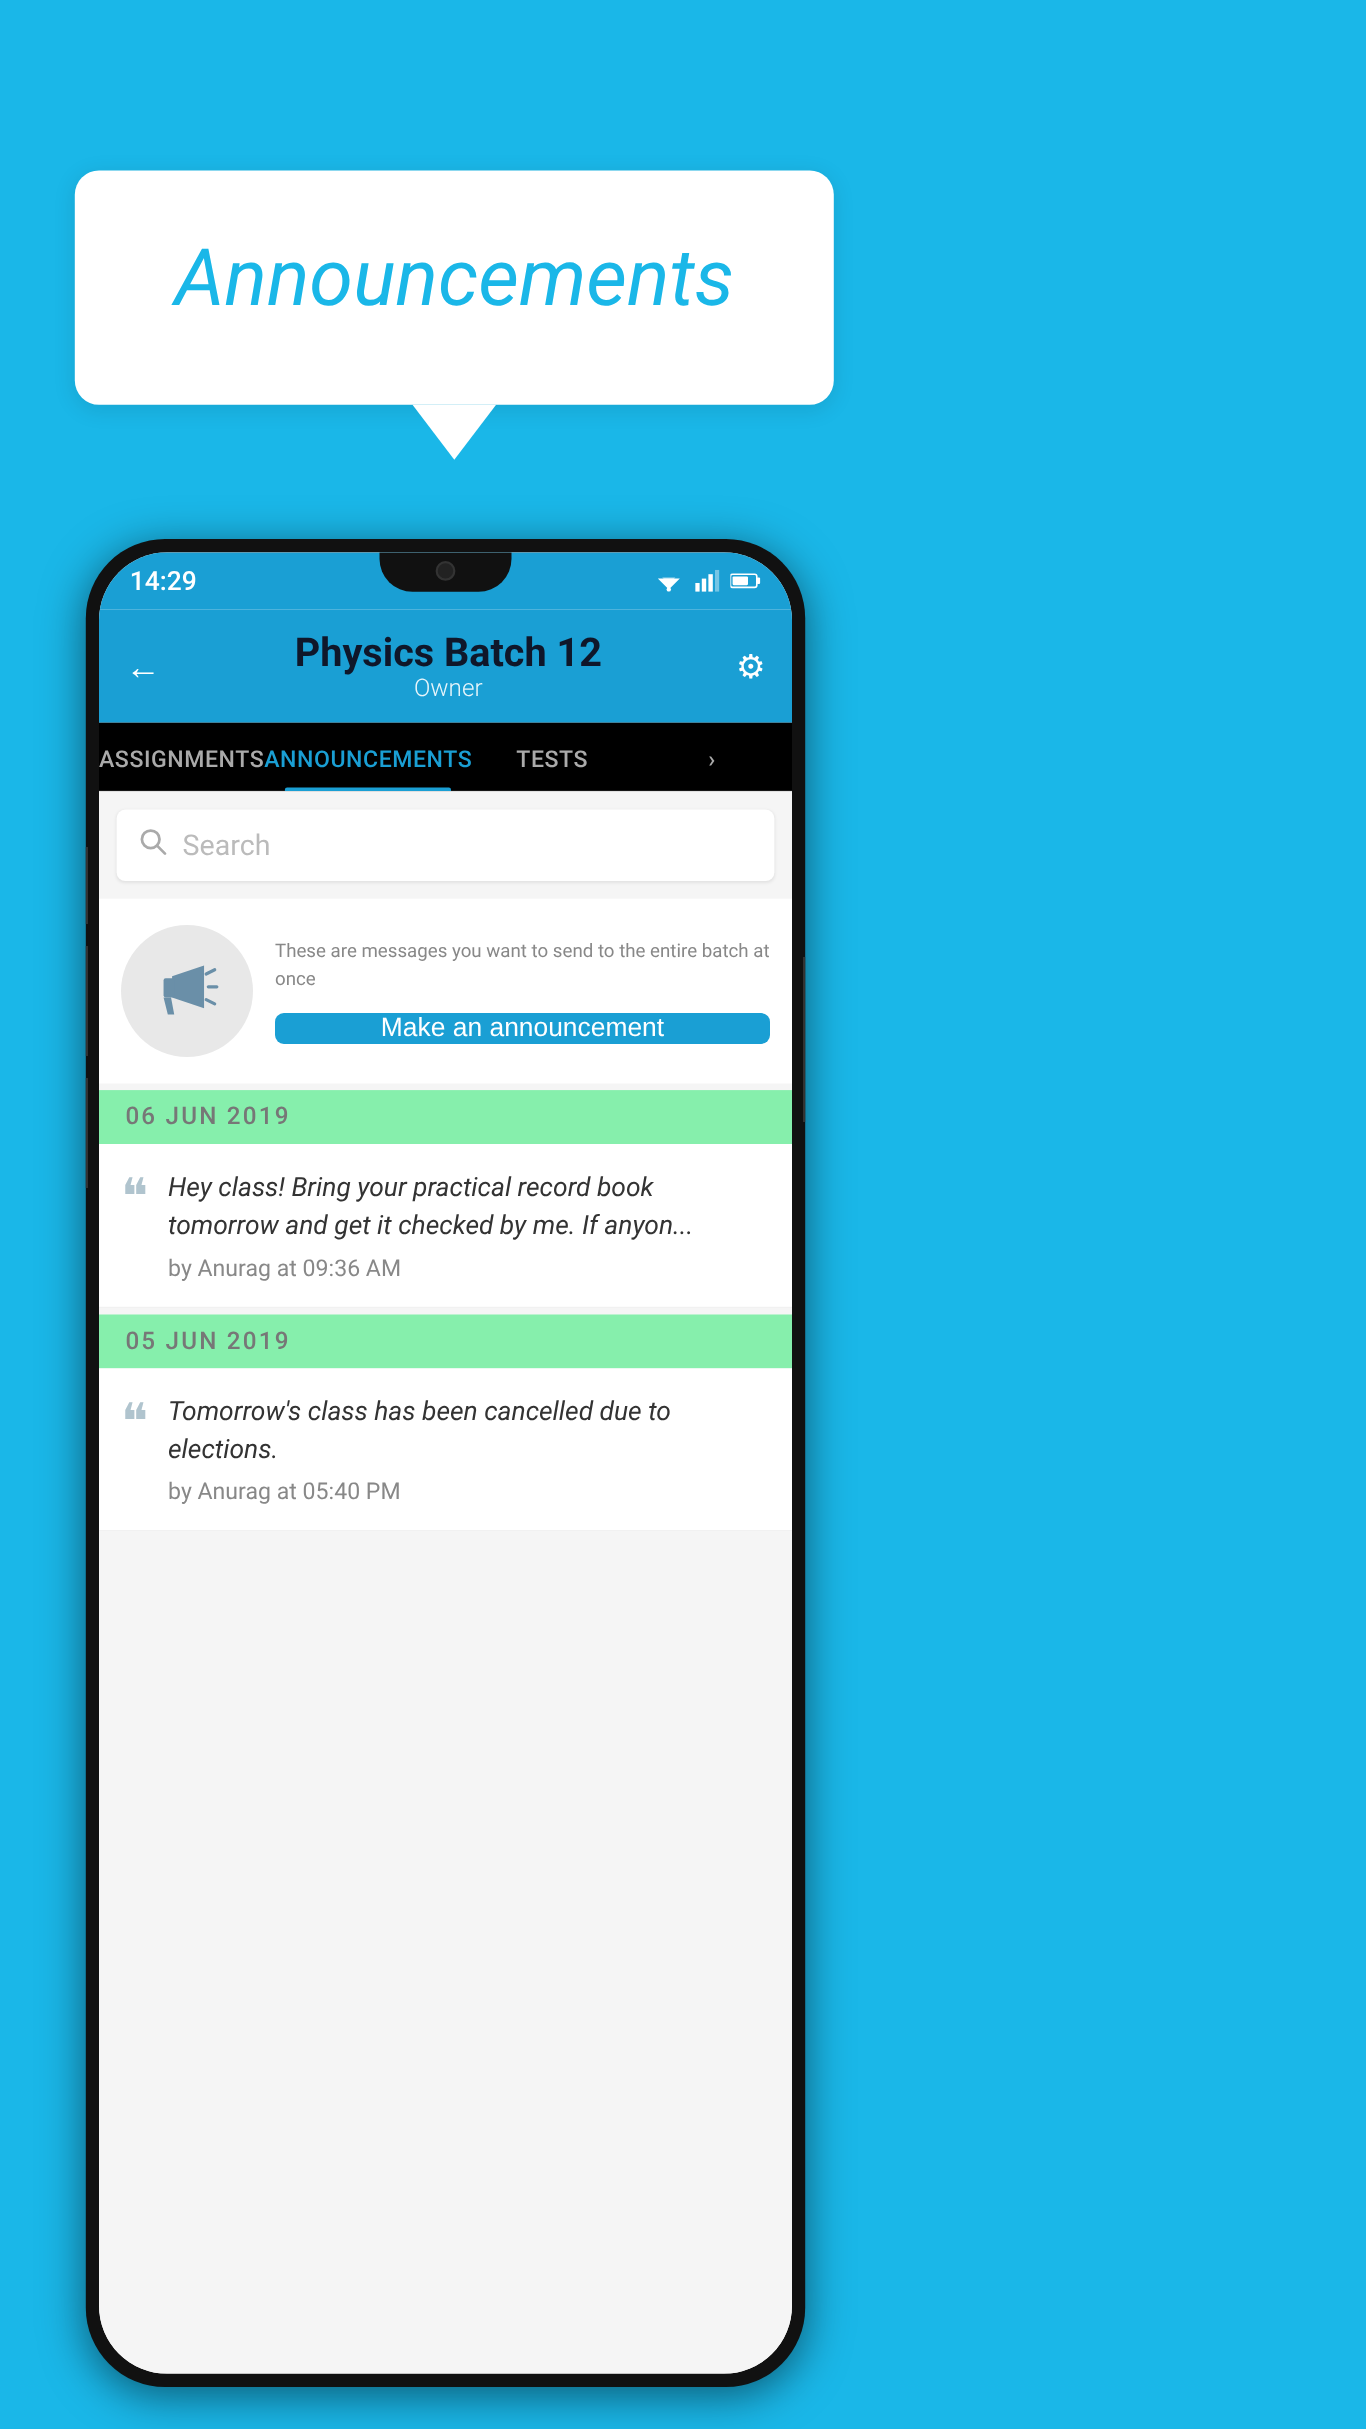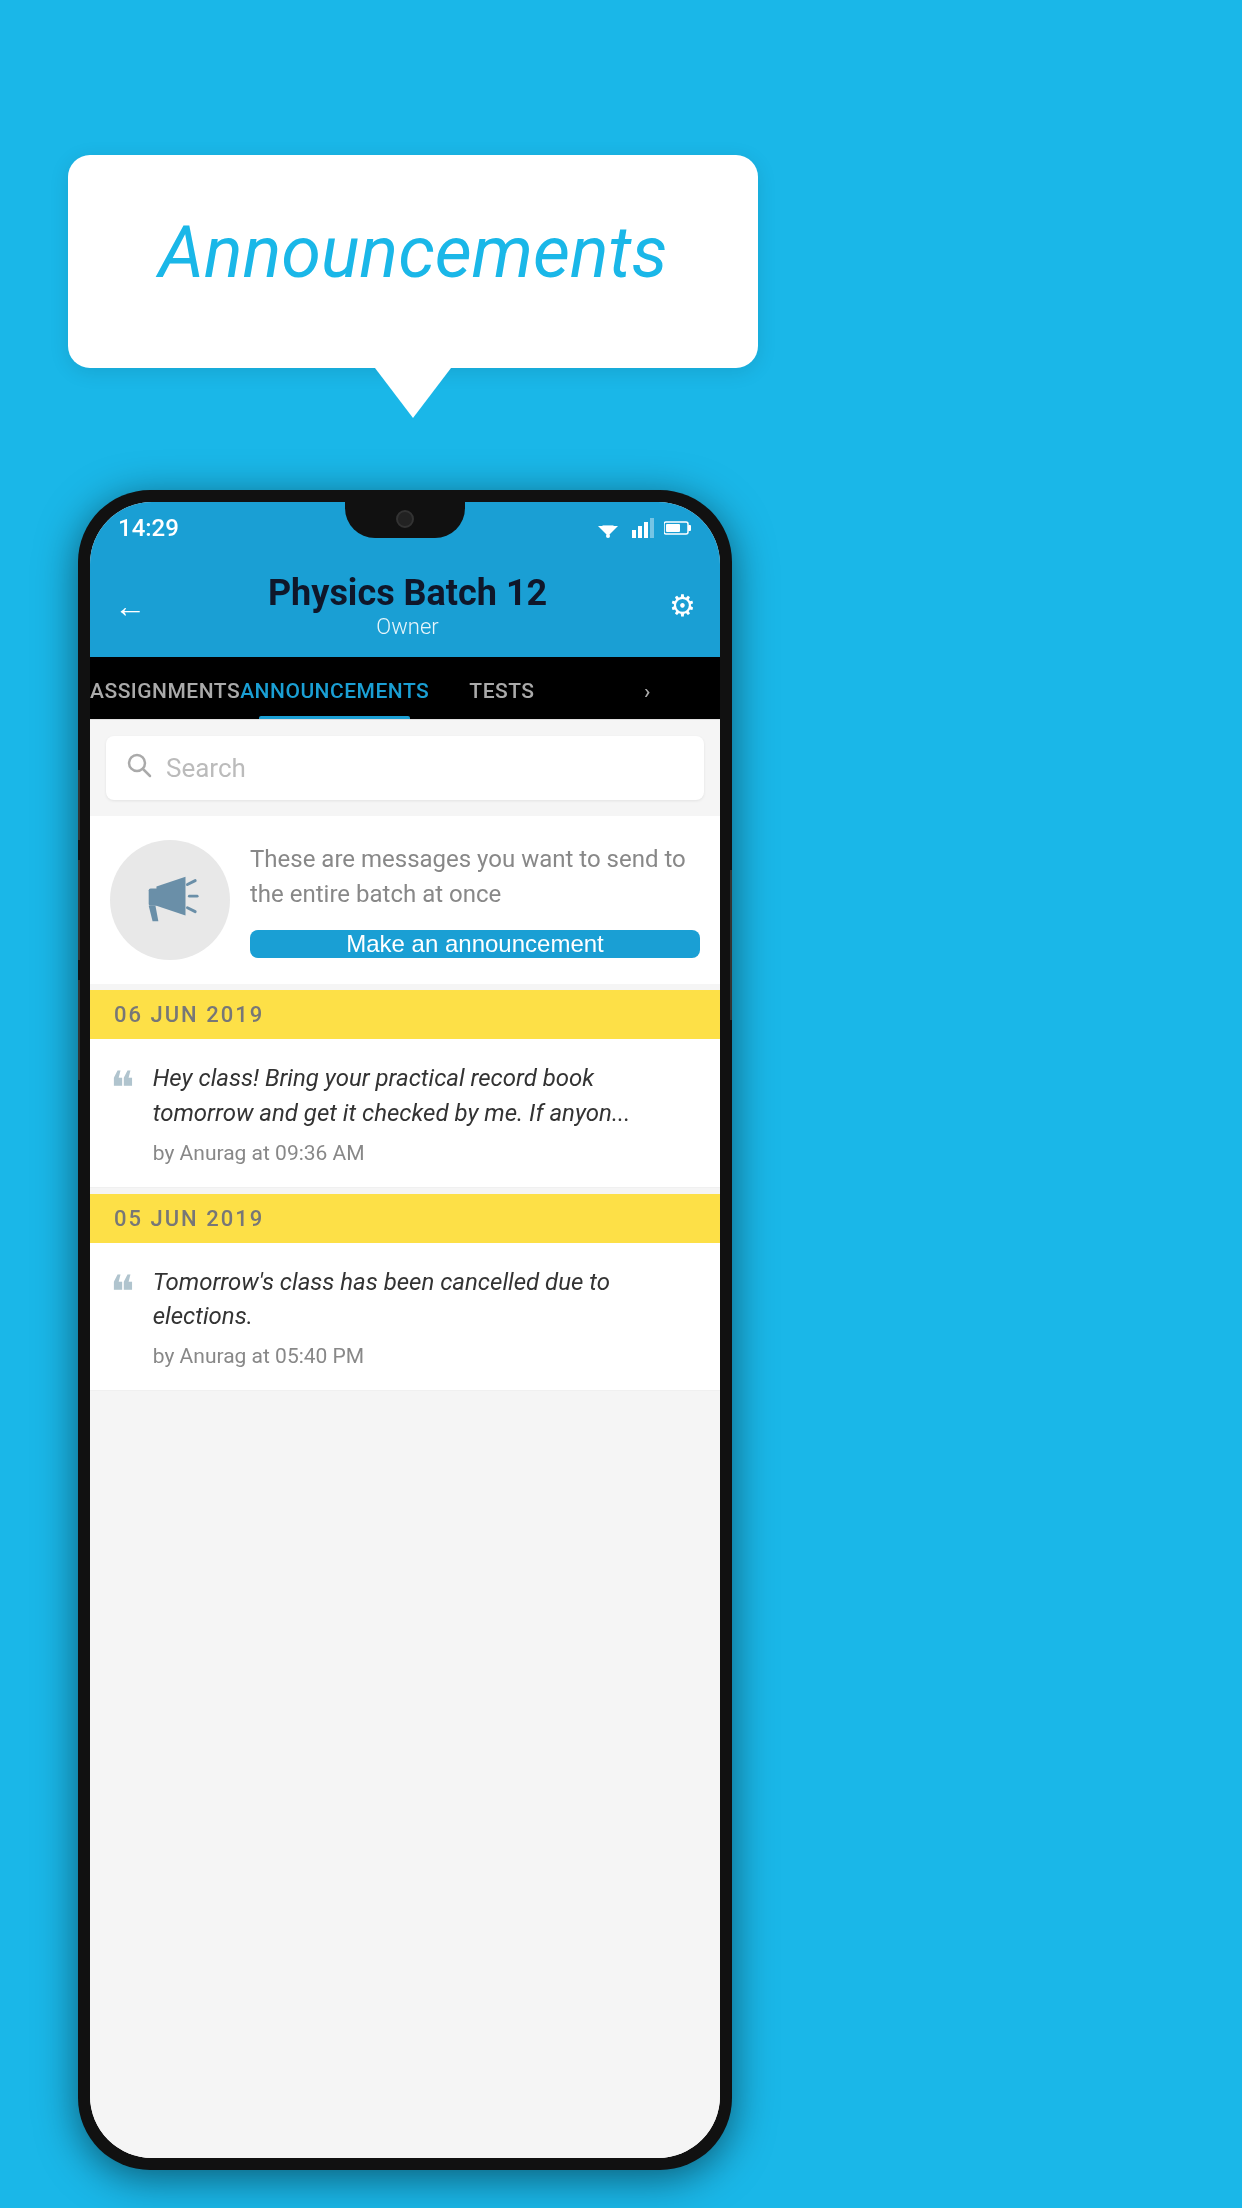--- a/index.html
+++ b/index.html
@@ -251,40 +251,40 @@
     .announcement-icon-circle svg {
       fill: #6a8fa8;
     }
 
     .announcement-info {
       flex: 1;
     }
 
     .announcement-desc {
       color: #888;
-      font-size: 24px;
+      font-size: 17px;
       line-height: 1.45;
       margin-bottom: 18px;
     }
 
     .make-announcement-btn {
       background: #1a9fd4;
       color: white;
       border: none;
       border-radius: 8px;
       padding: 0 28px;
       font-size: 24px;
       font-weight: 500;
       cursor: pointer;
       width: 100%;
     }
 
     
     .date-separator {
-      background: #fde047;
+      background: #86efac;
       padding: 12px 24px;
       color: #777;
       font-size: 22px;
       font-weight: 500;
       letter-spacing: 2px;
       margin-top: 6px;
     }
 
     
     .announcement-item {

